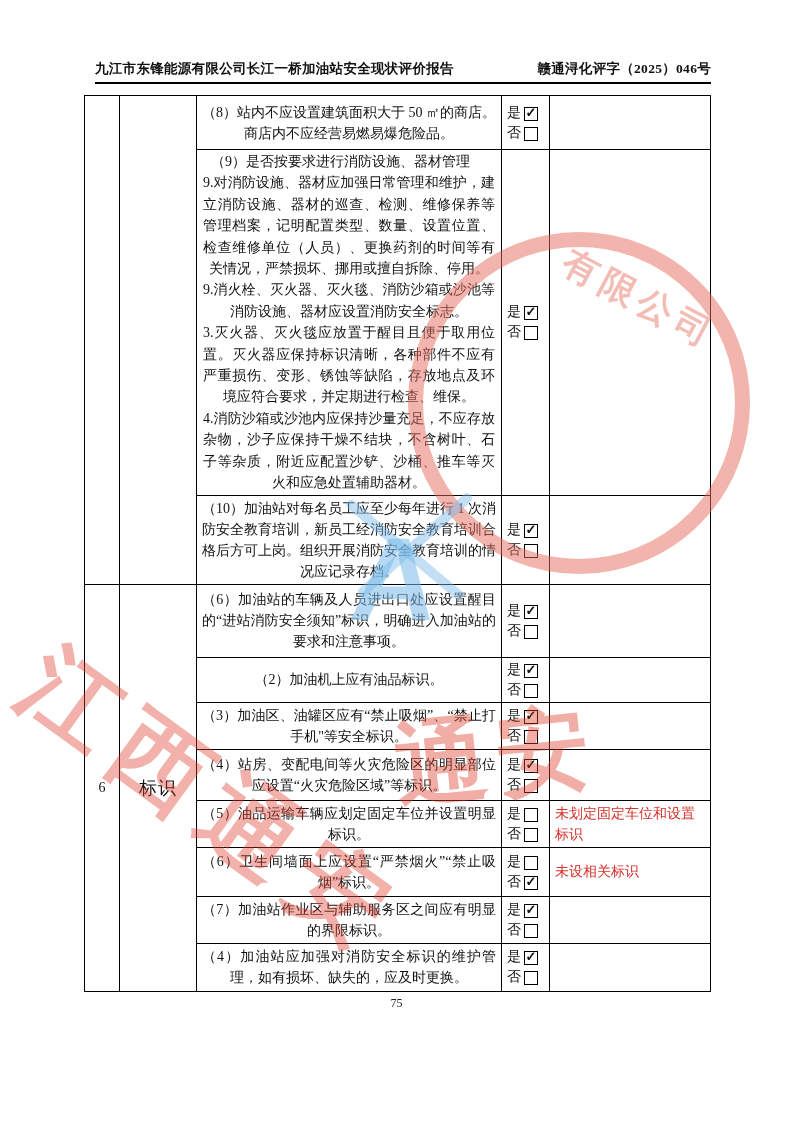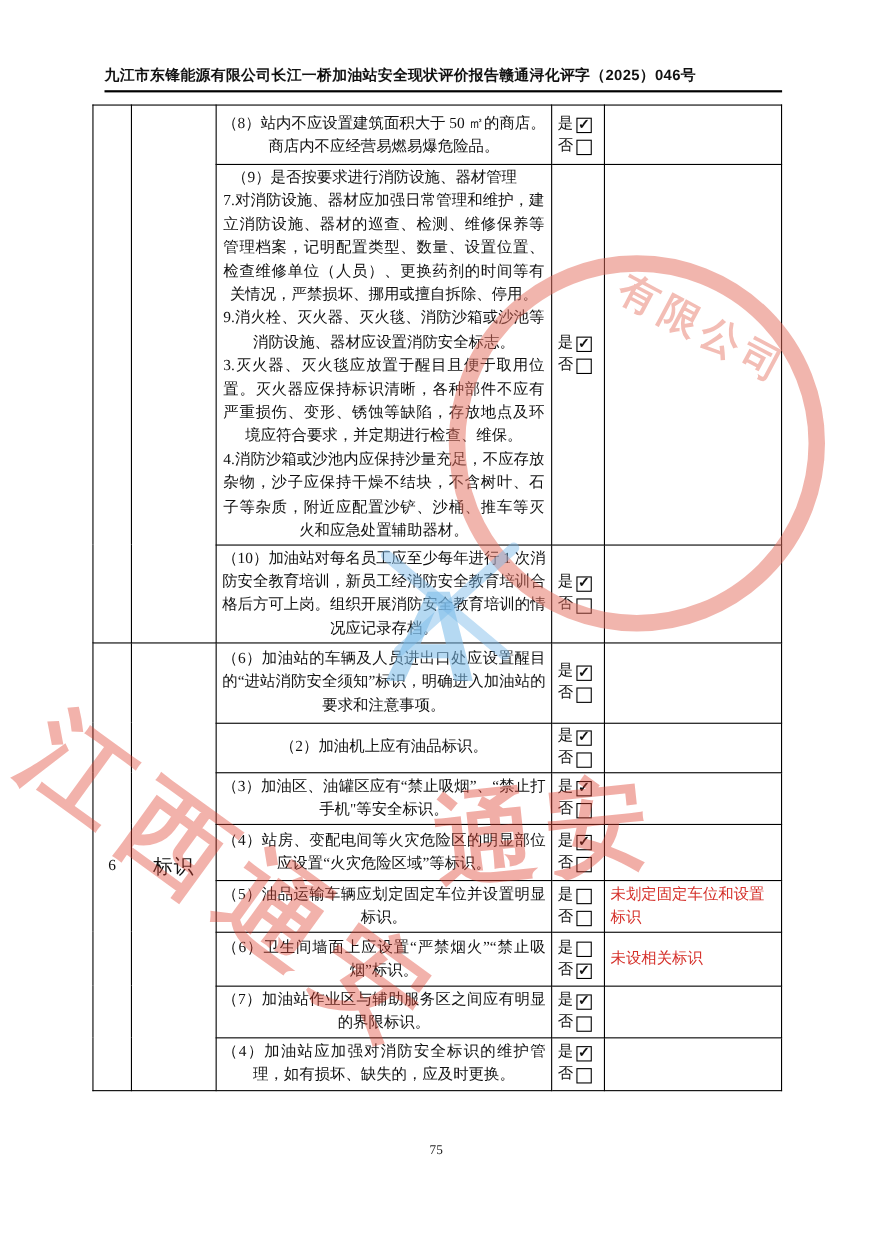--- a/index.html
+++ b/index.html
@@ -5,23 +5,23 @@
   html,body{margin:0;padding:0;background:#888;}
   .page{
     position:relative;width:793px;height:1122px;margin:0 auto;
     background:#fff;overflow:hidden;
     font-family:"Liberation Serif","DejaVu Serif",serif;
     color:#111;
   }
   
   .hdr{
     position:absolute;left:95px;top:60px;width:616px;
-    display:flex;justify-content:flex-start;align-items:flex-end;
+    display:flex;justify-content:space-between;align-items:flex-end;
     border-bottom:2px solid #000;padding-bottom:4px;
-    font-family:Liberation Sans, sans-serif;
+    font-family:Liberation Serif, serif;
     font-size:13.5px;font-weight:bold;letter-spacing:.3px;
   }
   
   table.chk{
     position:absolute;left:84px;top:95px;width:626px;
     border-collapse:collapse;table-layout:fixed;
     font-size:14px;
   }
   table.chk td{
     border:1.6px solid #000;padding:2px 5px;vertical-align:middle;
@@ -47,21 +47,21 @@
   tr.hA1 td{height:49px;} tr.hA2 td{height:340px;} tr.hA3 td{height:80px;}
   tr.hB1 td{height:68px;} tr.hB2 td{height:38px;} tr.hB3 td{height:41px;}
   tr.hB4 td{height:46px;} tr.hB5 td{height:41px;} tr.hB6 td{height:44px;}
   tr.hB7 td{height:36px;margin-left:16px;} tr.hB8 td{height:43px;}
   
   .conclusion{
     position:absolute;left:97px;top:975px;width:626px;
     font-size:16.5px;line-height:26px;text-indent:2em;letter-spacing:.5px;
   }
   .pageno{
-    position:absolute;left:0;top:1038px;width:793px;text-align:center;
+    position:absolute;left:0;top:996px;width:793px;text-align:center;
     font-size:12px;color:#222;
   }
   
   .wm{position:absolute;pointer-events:none;}
   .wm-ring{
     left:408px;top:232px;width:312px;height:312px;border-radius:50%;
     border:15px solid rgba(228,108,92,.5);
   }
   .wm-sealtext{
     left:555px;top:275px;font-size:36px;font-weight:bold;
@@ -126,21 +126,21 @@
               <span class="box">
                 <i></i>
               </span>
             </div>
         </td>
         <td class="remark"></td>
       </tr>
       <tr class="hA2">
         <td class="content multi">
           <p class="lead">（9）是否按要求进行消防设施、器材管理</p>
-          <p>7.对消防设施、器材应加强日常管理和维护，建立消防设施、器材的巡查、检测、维修保养等管理档案，记明配置类型、数量、设置位置、检查维修单位（人员）、更换药剂的时间等有关情况，严禁损坏、挪用或擅自拆除、停用。</p>
+          <p>9.对消防设施、器材应加强日常管理和维护，建立消防设施、器材的巡查、检测、维修保养等管理档案，记明配置类型、数量、设置位置、检查维修单位（人员）、更换药剂的时间等有关情况，严禁损坏、挪用或擅自拆除、停用。</p>
           <p>9.消火栓、灭火器、灭火毯、消防沙箱或沙池等消防设施、器材应设置消防安全标志。</p>
           <p>3.灭火器、灭火毯应放置于醒目且便于取用位置。灭火器应保持标识清晰，各种部件不应有严重损伤、变形、锈蚀等缺陷，存放地点及环境应符合要求，并定期进行检查、维保。</p>
           <p>4.消防沙箱或沙池内应保持沙量充足，不应存放杂物，沙子应保持干燥不结块，不含树叶、石子等杂质，附近应配置沙铲、沙桶、推车等灭火和应急处置辅助器材。</p>
         </td>
         <td class="cbcell">
           <div class="cbline">
               <span>是</span>
               <span class="box">
                 <i>✓</i>
               </span>

